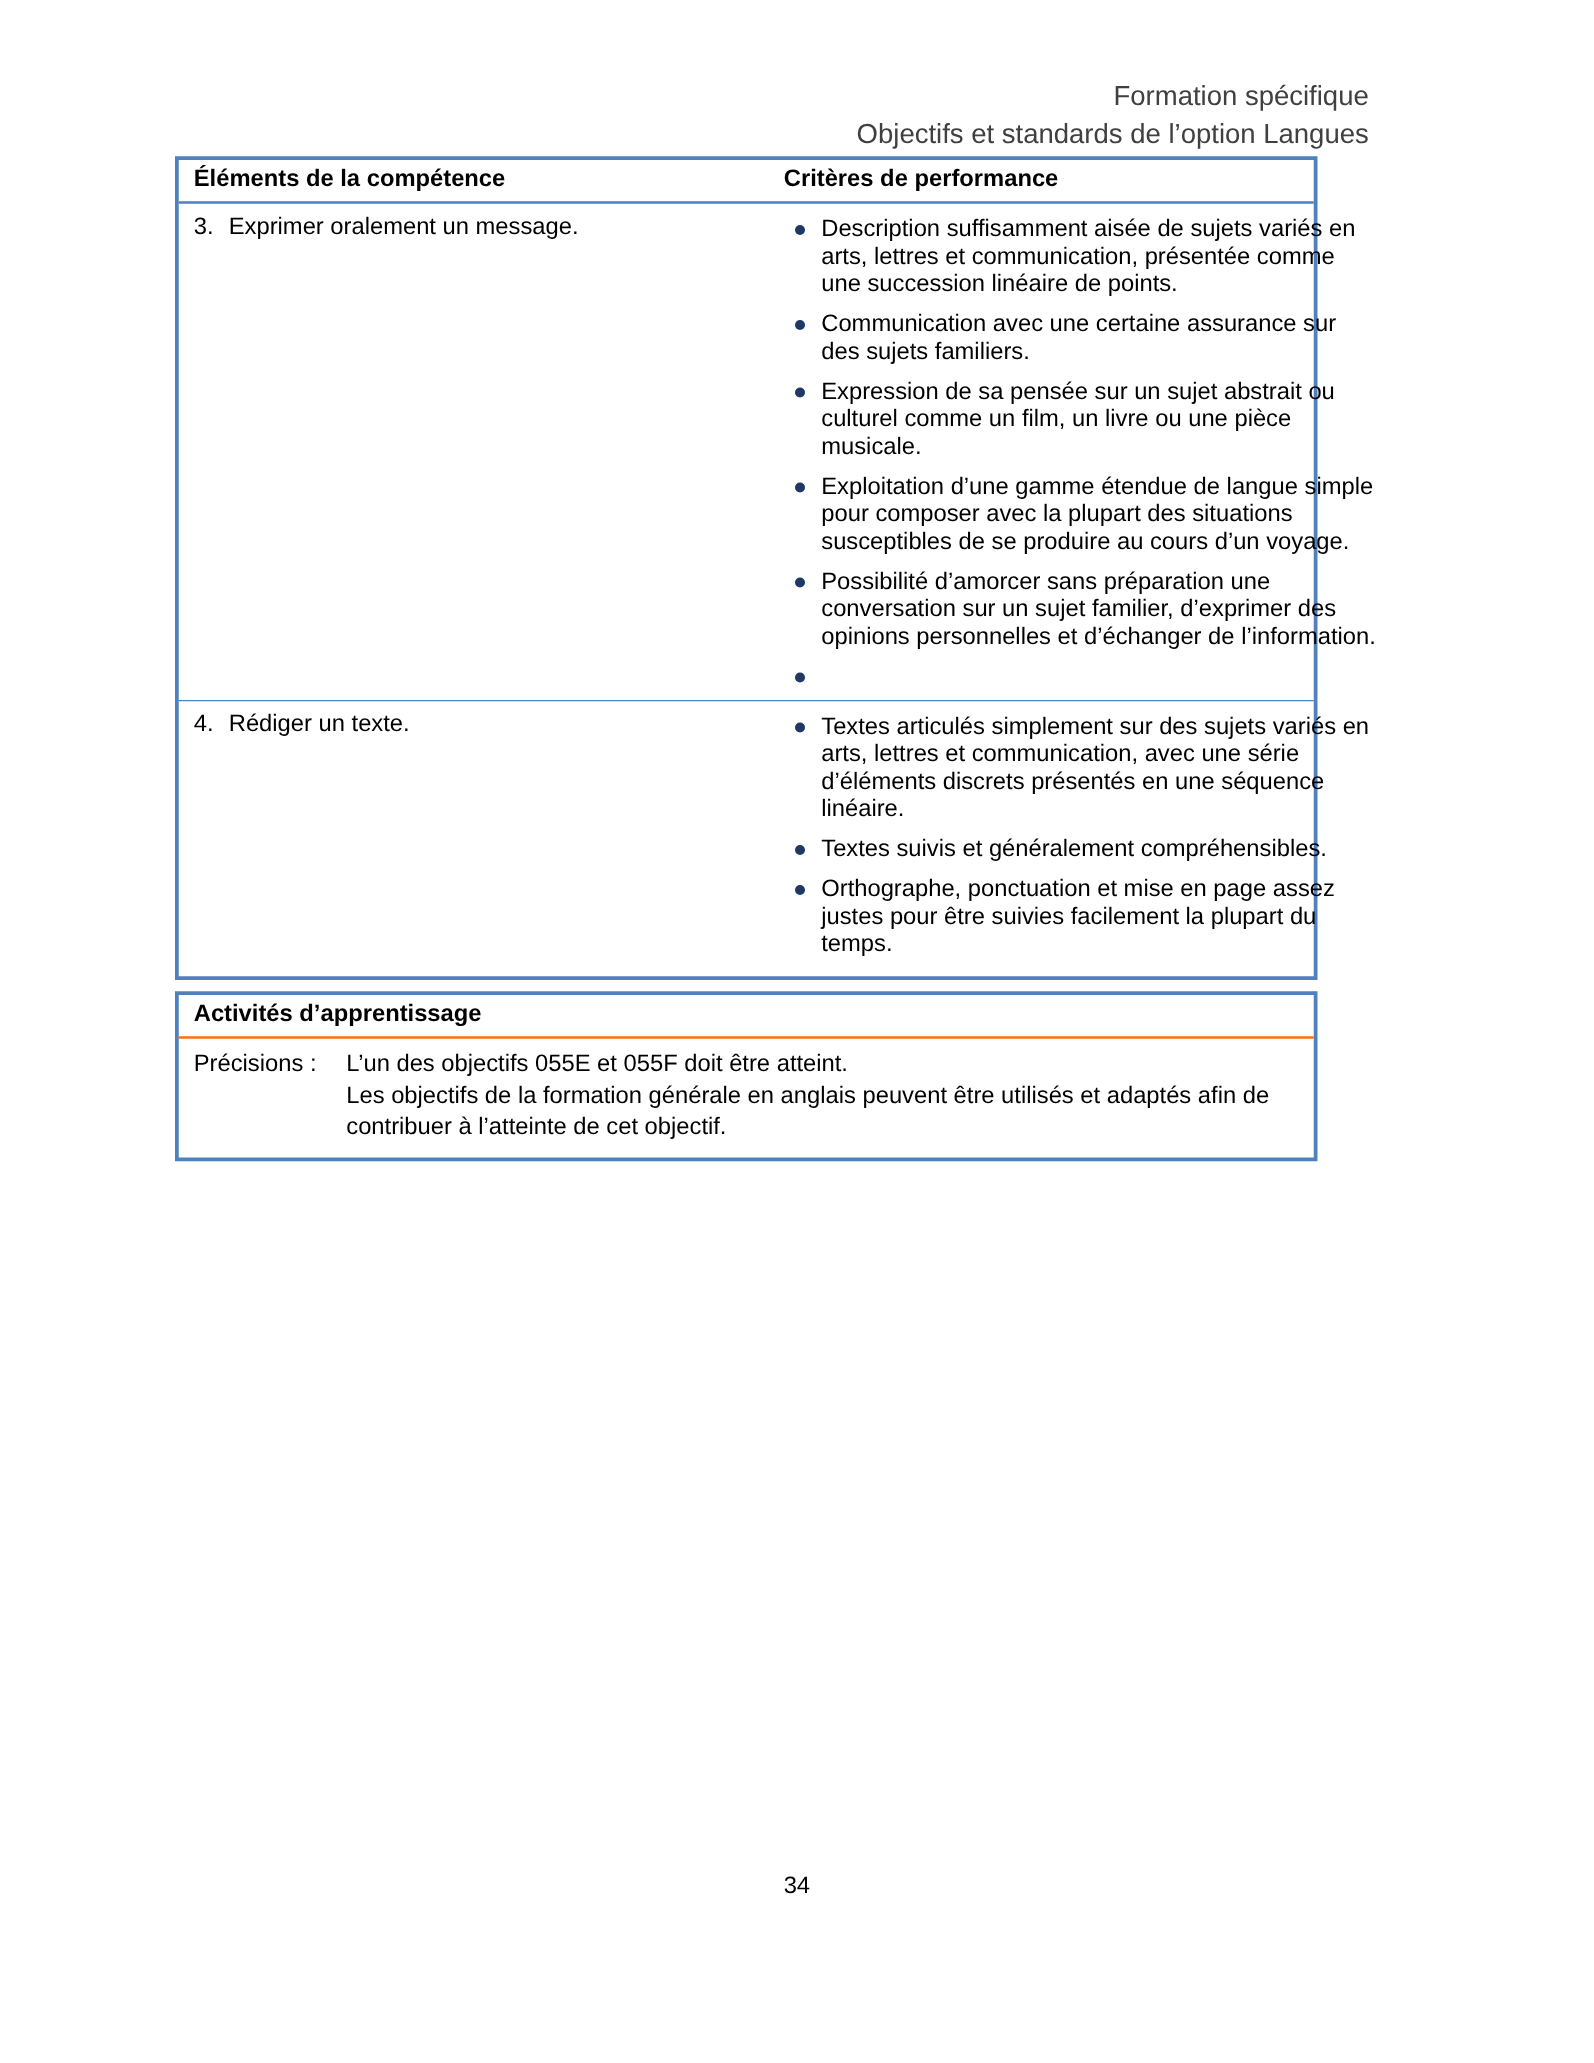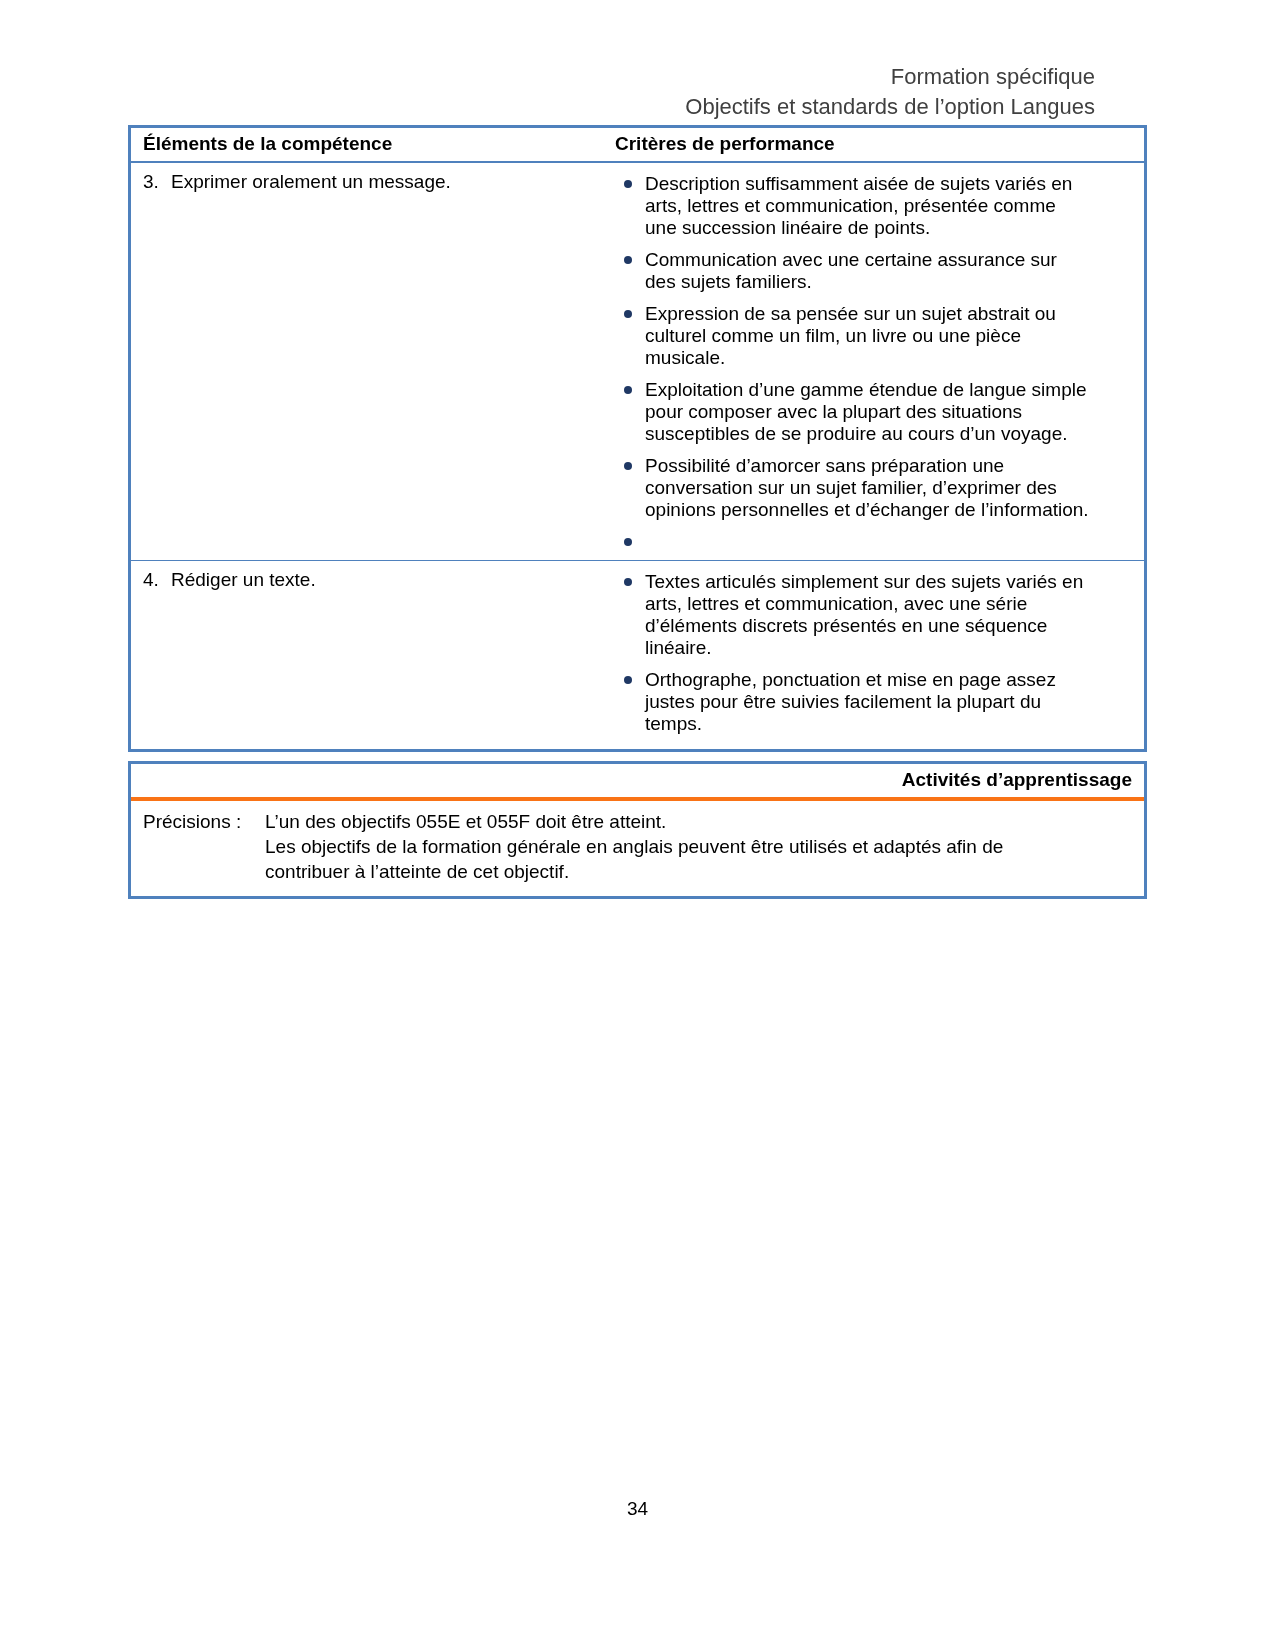--- a/index.html
+++ b/index.html
@@ -21,22 +21,22 @@
     left: 128px;
     right: 180px;
     text-align: right;
     color: #404040;
     font-size: 22px;
     line-height: 30px;
   }
   .content {
     position: absolute;
     top: 125px;
-    left: 128px;
-    width: 1019px;
+    left: 140px;
+    width: 914px;
   }
   .main-table {
     border: 3px solid #4f81bd;
     box-sizing: border-box;
   }
   .thead-row {
     display: flex;
     border-bottom: 2px solid #4f81bd;
     font-weight: bold;
     padding: 5px 0 6px 0;
@@ -90,22 +90,21 @@
     line-height: 22px;
   }
   .activities-box {
     margin-top: 9px;
     border: 3px solid #4f81bd;
     box-sizing: border-box;
   }
   .activities-title {
     font-weight: bold;
     padding: 5px 12px 6px 12px;
-    border-bottom: 4px solid #f97316;
-    text-align: right;
+    border-bottom: 2px solid #f97316;
   }
   .precisions-row {
     display: flex;
     padding: 8px 12px 12px 12px;
     line-height: 25px;
   }
   .precisions-label {
     width: 122px;
     flex-shrink: 0;
   }
@@ -181,20 +180,24 @@
         <span>Rédiger un texte.</span>
       </div>
       <div class="cell-right">
         <ul class="criteria">
           <li>
             <span class="bullet-dot"></span>
             <span class="crit-text">Textes articulés simplement sur des sujets variés en arts, lettres et communication, avec une série d’éléments discrets présentés en une séquence linéaire.</span>
           </li>
           <li>
             <span class="bullet-dot"></span>
+            <span class="crit-text">Textes suivis et généralement compréhensibles.</span>
+          </li>
+          <li>
+            <span class="bullet-dot"></span>
             <span class="crit-text">Orthographe, ponctuation et mise en page assez justes pour être suivies facilement la plupart du temps.</span>
           </li>
         </ul>
       </div>
     </div>
 
   </div>
 
   <div class="activities-box">
     <div class="activities-title">Activités d’apprentissage</div>

